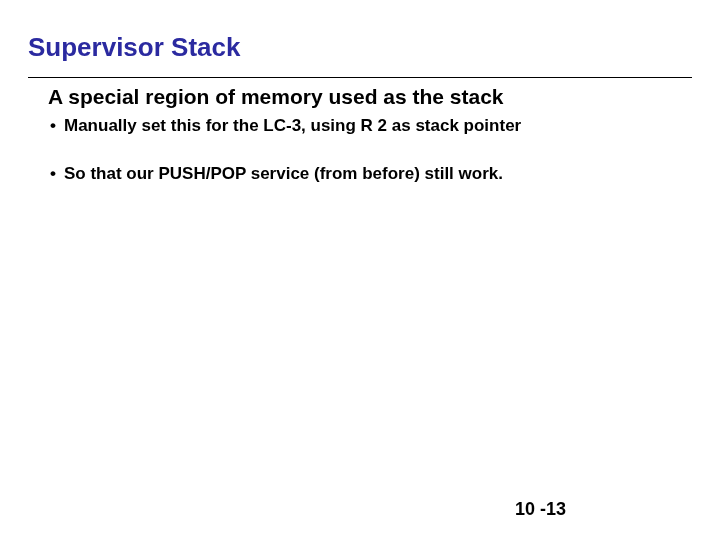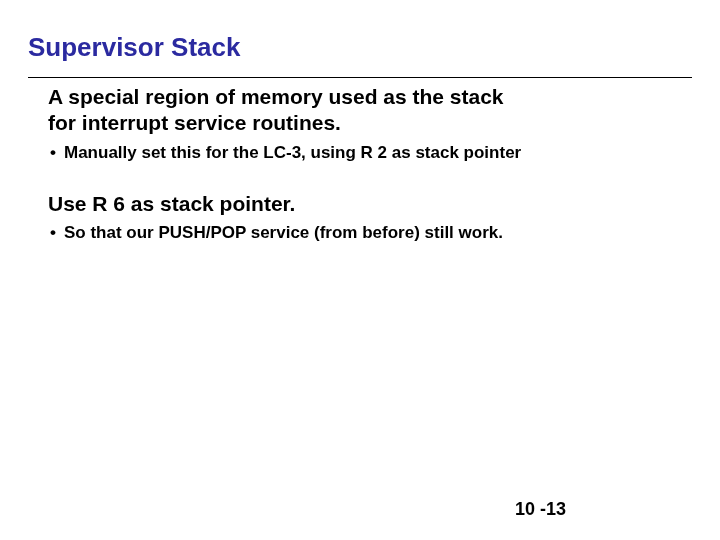--- a/index.html
+++ b/index.html
@@ -17,29 +17,27 @@
 </head>
 <body>
 
 <div class="slide">
 
   <div class="title">Supervisor Stack</div>
   <hr class="hr">
 
   <div class="body-text">
     <span>A special region of memory used as the stack</span><br>
-    <span>for interrupt service routines.</span>
   </div>
 
   <div class="bullet">
     <span class="dot">•</span>
     <span class="txt">Manually set this for the LC-3, using R 2 as stack pointer</span>
   </div>
 
-  <div class="body-text sect2-top">Use R 6 as stack pointer.</div>
 
   <div class="bullet">
     <span class="dot">•</span>
     <span class="txt">So that our PUSH/POP service (from before) still work.</span>
   </div>
 
   <div class="page-num">10 -13</div>
 </div>
 
 </body></html>

